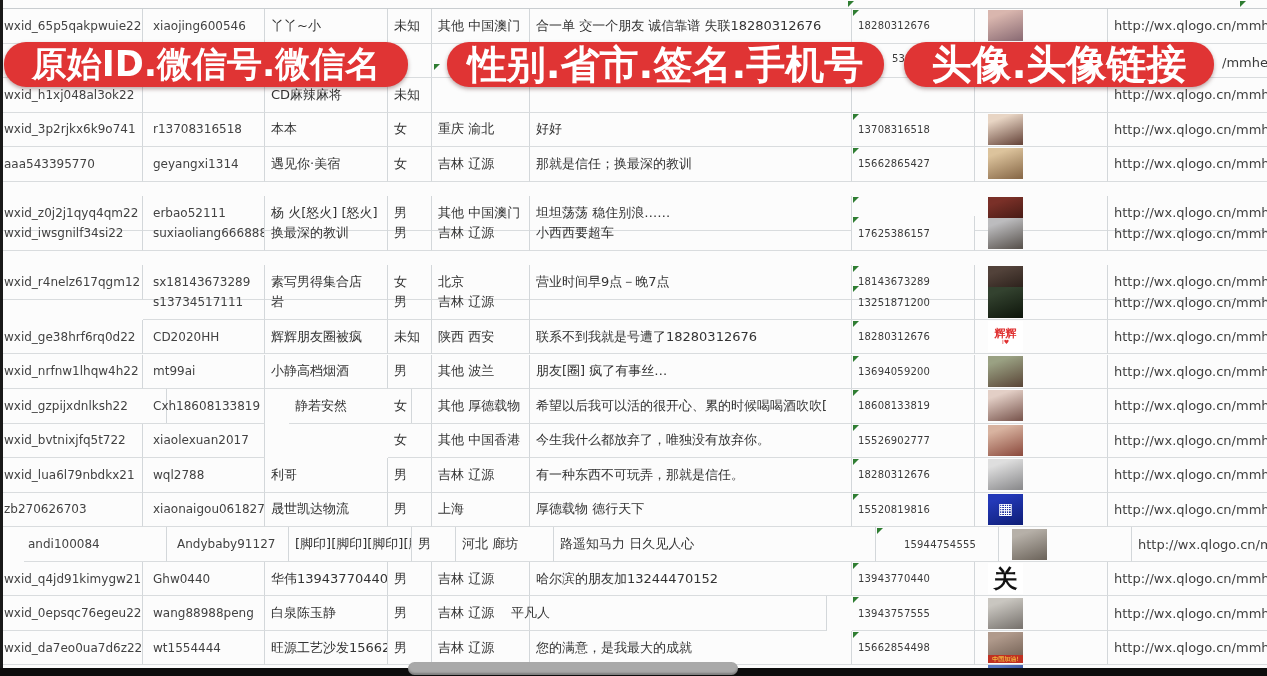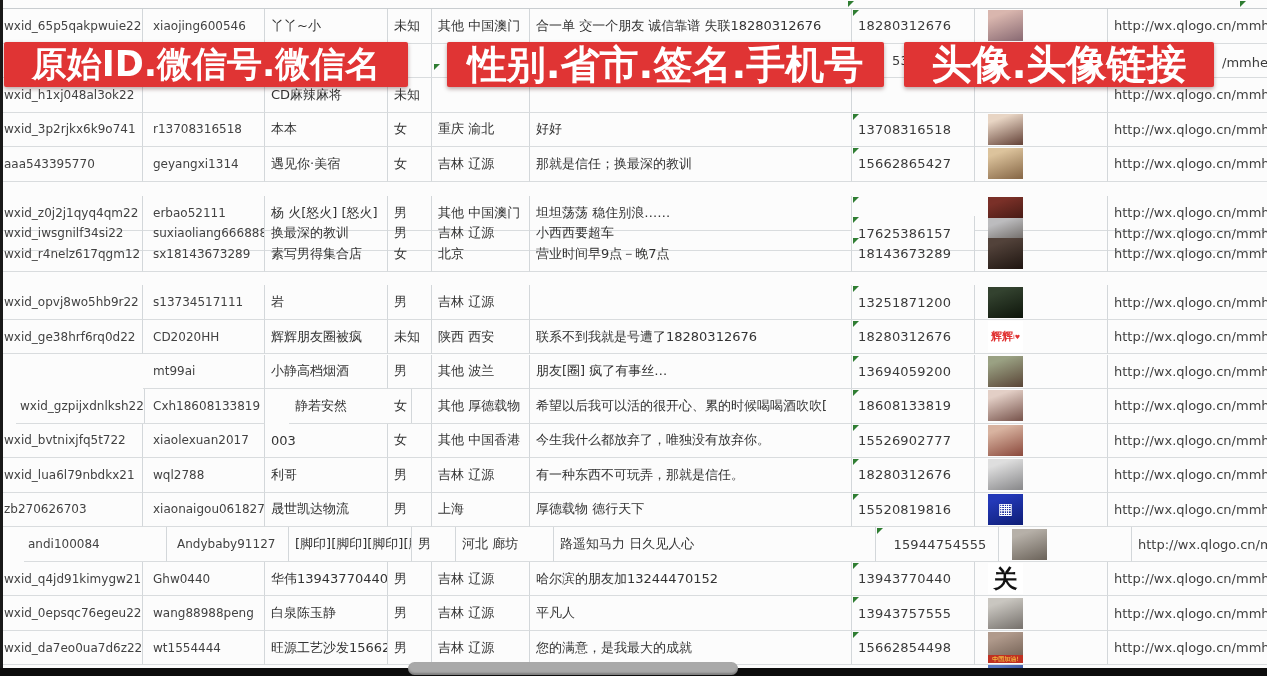--- a/index.html
+++ b/index.html
@@ -5,30 +5,30 @@
   html,body{margin:0;padding:0;background:#888;}
   #stage{position:relative;width:1267px;height:676px;background:#fcfcfc;overflow:hidden;
          font-family:"DejaVu Sans","Liberation Sans",sans-serif;}
   .row{position:absolute;left:0;width:1267px;}
   .cell{position:absolute;top:0;height:100%;box-sizing:border-box;
         border-right:1px solid #d3d7da;border-bottom:1px solid #d9dcde;
         overflow:hidden;white-space:nowrap;display:flex;align-items:center;}
   .lat{font-size:12px;color:#424242;padding-left:4px;}
   .c2{padding-left:10px;}
   .cjk{font-size:13px;color:#333;padding-left:6px;}
-  .num{font-size:13px;color:#3a3a3a;padding-left:6px;letter-spacing:.2px;}
+  .num{font-size:10px;color:#3a3a3a;padding-left:6px;letter-spacing:.2px;}
   .lnk{font-size:13px;color:#3f3f3f;padding-left:6px;}
   .avcell{padding-left:13px;}
-  .avatar{width:35px;height:31px;display:flex;flex-direction:row;align-items:center;
+  .avatar{width:35px;height:31px;display:flex;flex-direction:column;align-items:center;
           justify-content:center;overflow:hidden;position:relative;flex:0 0 auto;}
   .topline{position:absolute;left:0;top:8px;width:1267px;border-top:1px solid #c9cdd0;}
   .leftedge{position:absolute;left:0;top:0;width:3px;height:671px;background:#191919;}
   .tri{position:absolute;width:0;height:0;border-top:6px solid #2f7d32;
        border-right:6px solid transparent;}
-  .banner{position:absolute;top:42px;height:45px;background:#e03434;border-radius:2px;
+  .banner{position:absolute;top:42px;height:45px;background:#e03434;border-radius:22px;
           display:flex;align-items:center;justify-content:center;color:#fff;
           font-weight:bold;white-space:nowrap;z-index:5;
           box-shadow:0 2px 4px rgba(60,0,0,.35);}
   .b1{left:4px;width:404px;font-size:35px;}
   .b2{left:447px;width:437px;font-size:39px;}
   .b3{left:904px;width:310px;font-size:40px;}
   .bottombar{position:absolute;left:0;top:668px;width:1267px;height:8px;background:#0d0d0d;z-index:6;}
   .thumb{position:absolute;left:408px;top:662px;width:330px;height:13px;background:#a9a9a9;
          border-radius:7px;z-index:7;box-shadow:inset 0 -2px 2px rgba(0,0,0,.25);}
   .frag{position:absolute;z-index:2;color:#3a3a3a;}
@@ -239,21 +239,21 @@
           <span>17625386157</span>
         </div>
         <div class="tri" style="left: 853px; top: 1px;"></div>
         <div class="cell avcell" style="left: 975px; width: 133px;">
           <div class="avatar" style="background: linear-gradient(160deg, rgb(188, 188, 190) 20%, rgb(91, 85, 80) 95%);"></div>
         </div>
         <div class="cell lnk" style="left: 1108px; width: 160px;">
           <span>http://wx.qlogo.cn/mmhead</span>
         </div>
       </div>
-      <div class="row" style="top: 237px; height: 34.55px; text-align: right;">
+      <div class="row" style="top: 265px; height: 34.55px; text-align: right;">
         <div class="cell lat" style="left: 0px; width: 143px;">
           <span>wxid_r4nelz617qgm12</span>
         </div>
         <div class="cell lat c2" style="left: 143px; width: 122px;">
           <span>sx18143673289</span>
         </div>
         <div class="cell cjk" style="left: 265px; width: 123px;">
           <span>素写男得集合店</span>
         </div>
         <div class="cell cjk" style="left: 388px; width: 44px;">
@@ -270,23 +270,20 @@
         </div>
         <div class="tri" style="left: 853px; top: 1px;"></div>
         <div class="cell avcell" style="left: 975px; width: 133px;">
           <div class="avatar" style="background: linear-gradient(160deg, rgb(82, 66, 58) 20%, rgb(34, 24, 19) 95%);"></div>
         </div>
         <div class="cell lnk" style="left: 1108px; width: 160px;">
           <span>http://wx.qlogo.cn/mmhead</span>
         </div>
       </div>
       <div class="row" style="top: 285.4px; height: 34.55px;">
-        <div class="cell lat" style="left: 0px; width: 143px;">
-          <span>wxid_opvj8wo5hb9r22</span>
-        </div>
         <div class="cell lat c2" style="left: 143px; width: 122px;">
           <span>s13734517111</span>
         </div>
         <div class="cell cjk" style="left: 265px; width: 123px;">
           <span>岩</span>
         </div>
         <div class="cell cjk" style="left: 388px; width: 44px;">
           <span>男</span>
         </div>
         <div class="cell cjk" style="left: 432px; width: 98px;">
@@ -333,20 +330,23 @@
           <div class="avatar" style="background: rgb(255, 255, 255);">
             <span class="hui-main">辉辉</span>
             <span class="hui-sub">I♥</span>
           </div>
         </div>
         <div class="cell lnk" style="left: 1108px; width: 160px;">
           <span>http://wx.qlogo.cn/mmhead</span>
         </div>
       </div>
       <div class="row" style="top: 354.5px; height: 34.55px;">
+        <div class="cell lat" style="left: 0px; width: 143px;">
+          <span>wxid_nrfnw1lhqw4h22</span>
+        </div>
         <div class="cell lat c2" style="left: 143px; width: 122px;">
           <span>mt99ai</span>
         </div>
         <div class="cell cjk" style="left: 265px; width: 123px;">
           <span>小静高档烟酒</span>
         </div>
         <div class="cell cjk" style="left: 388px; width: 44px;">
           <span>男</span>
         </div>
         <div class="cell cjk" style="left: 432px; width: 98px;">
@@ -360,21 +360,21 @@
         </div>
         <div class="tri" style="left: 853px; top: 1px;"></div>
         <div class="cell avcell" style="left: 975px; width: 133px;">
           <div class="avatar" style="background: linear-gradient(160deg, rgb(154, 161, 131) 20%, rgb(93, 74, 59) 95%);"></div>
         </div>
         <div class="cell lnk" style="left: 1108px; width: 160px;">
           <span>http://wx.qlogo.cn/mmhead</span>
         </div>
       </div>
       <div class="row" style="top: 389.05px; height: 34.55px;">
-        <div class="cell lat" style="left: 16px; width: 129px;">
+        <div class="cell lat" style="left: 0px; width: 167px;">
           <span>wxid_gzpijxdnlksh22</span>
         </div>
         <div class="cell lat c2" style="left: 143px; width: 122px;">
           <span>Cxh18608133819</span>
         </div>
         <div class="cell cjk" style="left: 281px; width: 123px; margin-left: 8px;">
           <span>静若安然</span>
         </div>
         <div class="cell cjk" style="left: 388px; width: 44px;">
           <span>女</span>
@@ -395,23 +395,20 @@
         <div class="cell lnk" style="left: 1108px; width: 160px;">
           <span>http://wx.qlogo.cn/mmhead</span>
         </div>
       </div>
       <div class="row" style="top: 423.6px; height: 34.55px;">
         <div class="cell lat" style="left: 0px; width: 143px;">
           <span>wxid_bvtnixjfq5t722</span>
         </div>
         <div class="cell lat c2" style="left: 143px; width: 122px;">
           <span>xiaolexuan2017</span>
-        </div>
-        <div class="cell cjk" style="left: 265px; width: 123px;">
-          <span>003</span>
         </div>
         <div class="cell cjk" style="left: 388px; width: 44px;">
           <span>女</span>
         </div>
         <div class="cell cjk" style="left: 432px; width: 98px;">
           <span>其他 中国香港</span>
         </div>
         <div class="cell cjk" style="left: 530px; width: 322px;">
           <span>今生我什么都放弃了，唯独没有放弃你。</span>
         </div>
@@ -559,21 +556,21 @@
         </div>
         <div class="cell cjk" style="left: 265px; width: 123px;">
           <span>白泉陈玉静</span>
         </div>
         <div class="cell cjk" style="left: 388px; width: 44px;">
           <span>男</span>
         </div>
         <div class="cell cjk" style="left: 432px; width: 98px;">
           <span>吉林 辽源</span>
         </div>
-        <div class="cell cjk" style="left: 530px; width: 322px;">
+        <div class="cell cjk" style="left: 505px; width: 322px;">
           <span>平凡人</span>
         </div>
         <div class="cell num" style="left: 852px; width: 123px;">
           <span>13943757555</span>
         </div>
         <div class="tri" style="left: 853px; top: 1px;"></div>
         <div class="cell avcell" style="left: 975px; width: 133px;">
           <div class="avatar" style="background: linear-gradient(160deg, rgb(201, 198, 192) 20%, rgb(122, 117, 112) 95%);"></div>
         </div>
         <div class="cell lnk" style="left: 1108px; width: 160px;">

